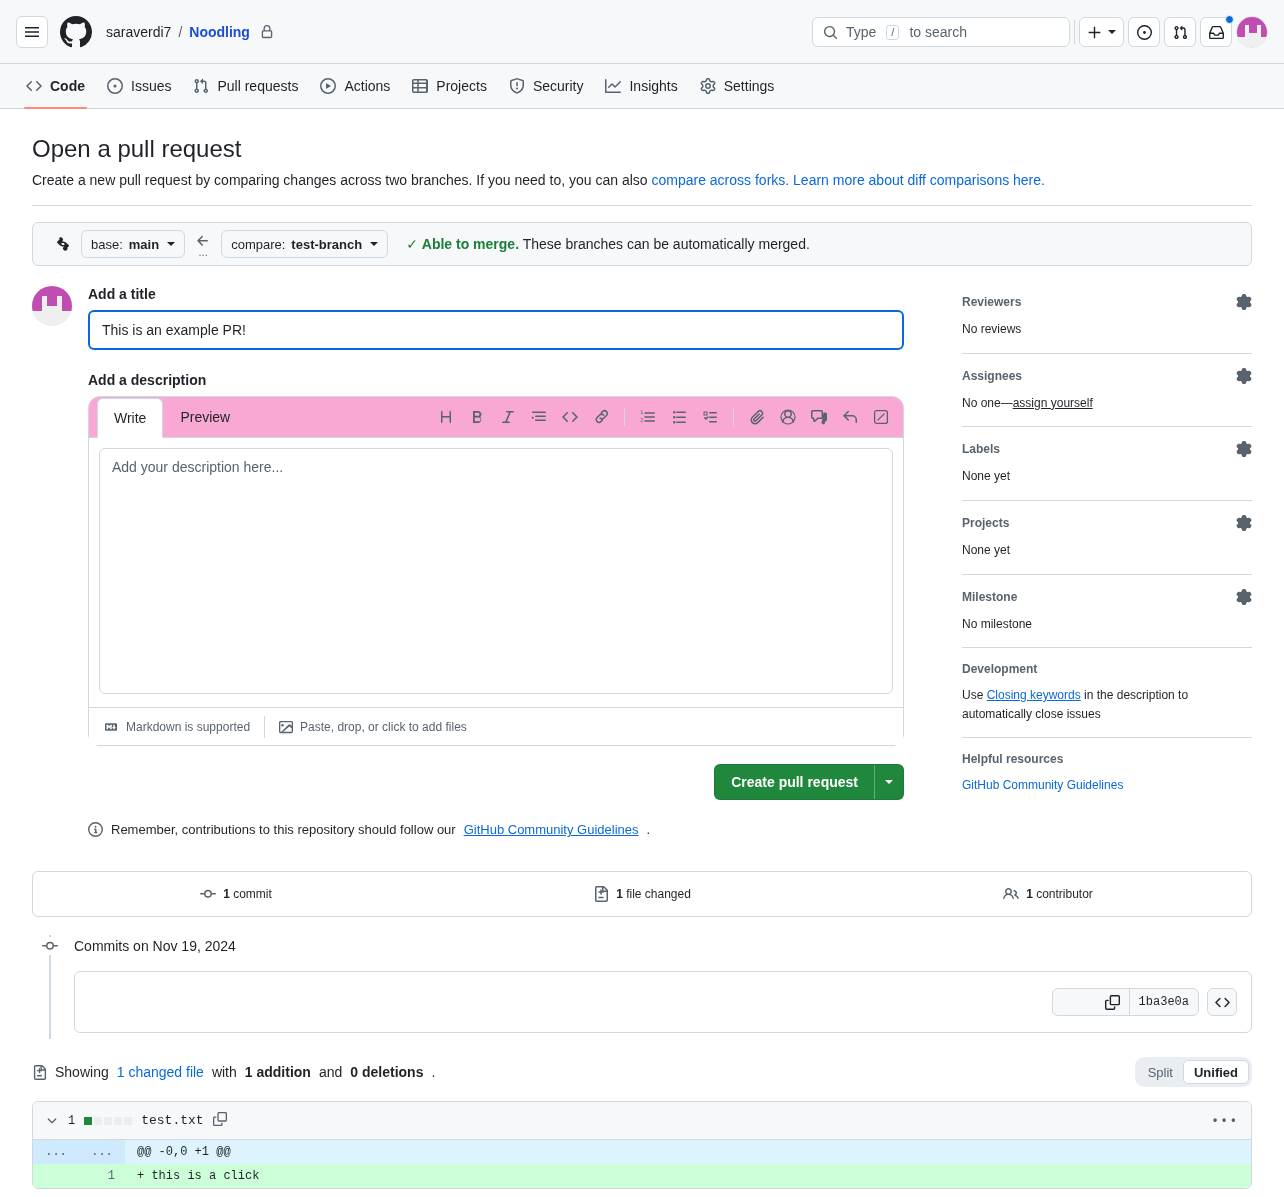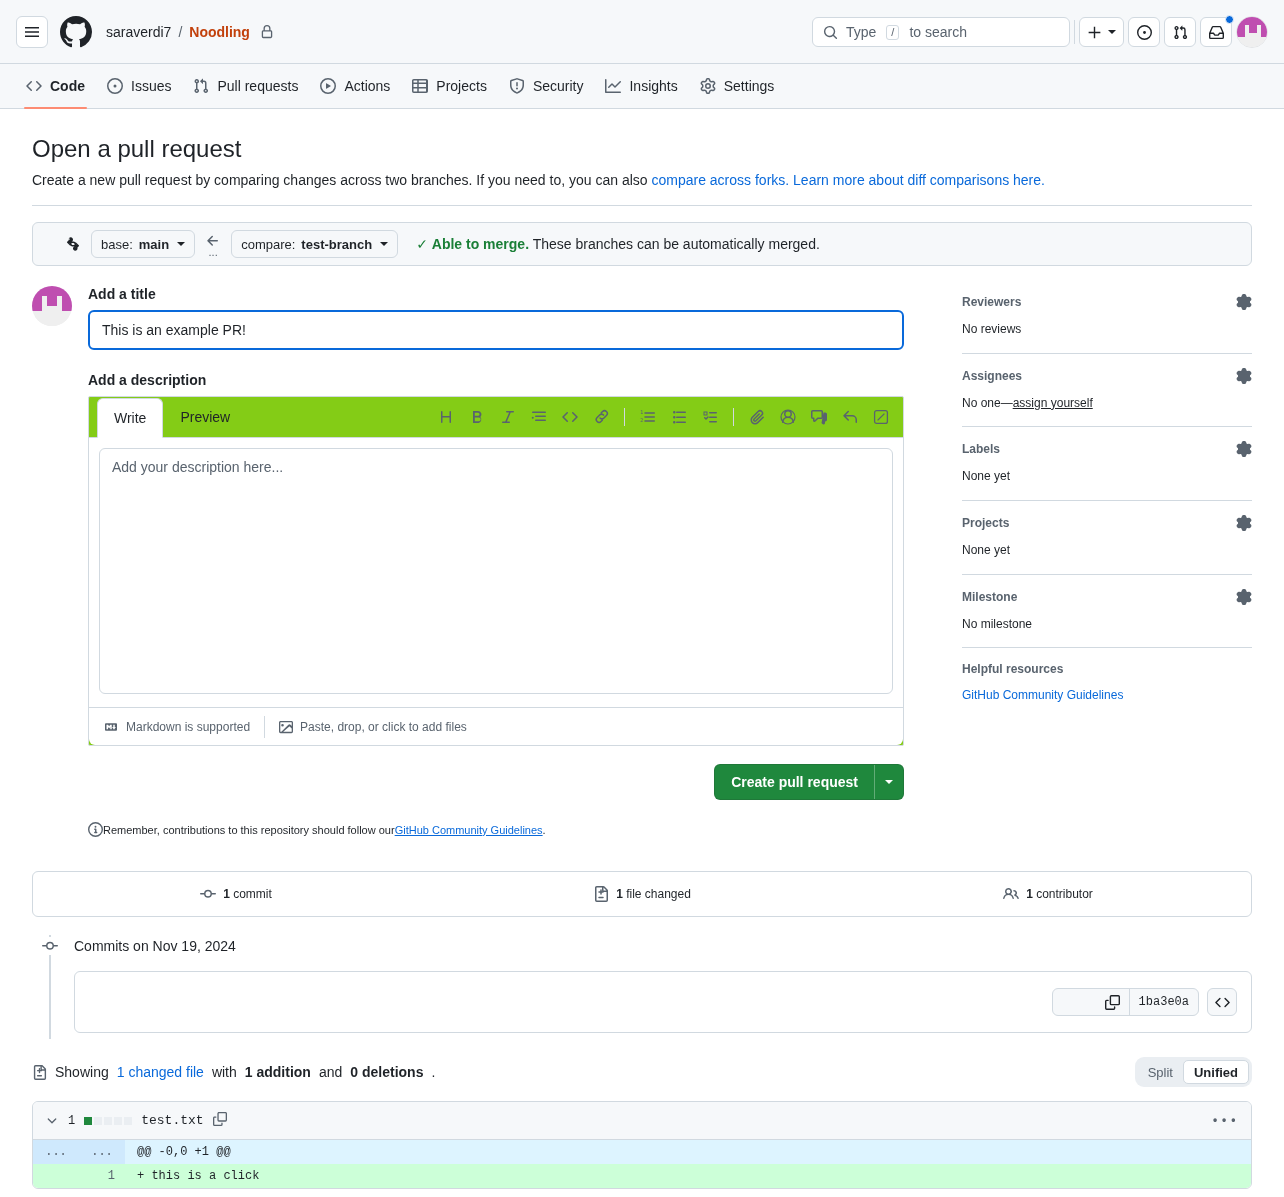--- a/index.html
+++ b/index.html
@@ -27,21 +27,21 @@
     width: 32px; height: 32px;
     border: 1px solid #d1d9e0; border-radius: 6px;
     background:#ffffff;
     display:flex; align-items:center; justify-content:center;
     margin-right: 12px;
   }
   .gh-logo { width:32px; height:32px; margin-right:14px; }
   .crumbs { display:flex; align-items:center; gap:7px; font-size:14px; }
   .crumb-owner { color:#1f2328; }
   .crumb-sep { color:#59636e; }
-  .crumb-repo { font-weight:700; color:#c2410c; }
+  .crumb-repo { font-weight:700; color:#1d4ed8; }
   .lock-icon { display:inline-flex; margin-left:3px; }
 
   .topbar-right {
     position:absolute; right:16px; top:0; height:64px;
     display:flex; align-items:center; gap:4px;
   }
   .searchbox {
     width: 258px; height: 30px;
     border:1px solid #d1d9e0; border-radius:6px;
     background:#ffffff;
@@ -108,21 +108,21 @@
   .page-sub { font-size:14px; color:#1f2328; line-height:1.5; }
   .hr { height:1px; background:#d1d9e0; margin:14px 0 0 0; }
 
   
   .comparebar {
     margin-top: 16px;
     border:1px solid #d1d9e0; border-radius:6px;
     background:#f6f8fa;
     height: 44px;
     display:flex; align-items:center;
-    padding: 0 32px; gap:10px;
+    padding: 0 22px; gap:10px;
   }
   .btn-sm {
     height:28px; border:1px solid #d1d9e0; border-radius:6px;
     background:#f6f8fa;
     display:inline-flex; align-items:center; gap:6px;
     padding: 0 9px; font-size:13px; color:#1f2328;
   }
   .btn-sm b { font-weight:700; }
   .caret {
     width:0;height:0;border-left:4px solid transparent;border-right:4px solid transparent;
@@ -144,22 +144,22 @@
     width:100%; height:40px;
     border:2px solid #0969da; border-radius:6px;
     padding: 0 12px;
     font-size:14px; color:#1f2328;
     font-family:"Liberation Sans", sans-serif;
     outline:none; background:#ffffff;
   }
 
   .desc-wrap { margin-top:22px; }
   .editor {
-    border:1px solid #d1d9e0; border-radius:2px;
-    background:#84cc16;
+    border:1px solid #d1d9e0; border-radius:12px;
+    background:#f9a8d4;
     margin-top:8px;
   }
   .editor-tabs {
     display:flex; align-items:flex-end;
     height:41px; padding: 0 8px 0 8px;
     border-bottom:1px solid #d1d9e0;
     position:relative;
   }
   .etab {
     height:40px; padding: 0 16px;
@@ -211,21 +211,21 @@
   .btn-primary .lbl { padding: 0 16px; }
   .btn-primary .split {
     border-left:1px solid rgba(255,255,255,.3);
     padding: 0 10px; height:100%;
     display:flex; align-items:center;
   }
   .caret-w {
     width:0;height:0;border-left:4px solid transparent;border-right:4px solid transparent;
     border-top:4px solid #ffffff;
   }
-  .note-row { display:flex; align-items:center; margin-top:22px; font-size:11px; color:#1f2328; }
+  .note-row { display:flex; align-items:center; gap:8px; margin-top:22px; font-size:13px; color:#1f2328; }
   .note-row a { text-decoration:underline; }
 
   
   .col-side { width: 298px; margin-left:58px; }
   .side-sec { padding: 14px 0; border-bottom:1px solid #d1d9e0; }
   .side-sec:first-child { padding-top:8px; }
   .side-sec.last { border-bottom:none; }
   .side-head {
     display:flex; align-items:center; justify-content:space-between;
     font-size:12px; font-weight:700; color:#59636e;
@@ -703,20 +703,28 @@
           <span>Milestone</span>
           <span class="gear">
             <svg width="16" height="16" viewBox="0 0 16 16">
                 <path fill="#59636e" d="M8 0a8.2 8.2 0 0 1 .701.031C9.444.095 9.99.645 10.16 1.29l.288 1.107c.018.066.079.158.212.224.231.114.454.243.668.386.123.082.233.09.299.071l1.103-.303c.644-.176 1.392.021 1.82.63.27.385.506.792.704 1.218.315.675.111 1.422-.364 1.891l-.814.806c-.049.048-.098.147-.088.294.016.257.016.515 0 .772-.01.147.039.246.088.294l.814.806c.475.469.679 1.216.364 1.891a7.977 7.977 0 0 1-.704 1.217c-.428.61-1.176.807-1.82.63l-1.102-.302c-.067-.019-.177-.011-.3.071a5.909 5.909 0 0 1-.668.386c-.133.066-.194.158-.211.224l-.29 1.106c-.168.646-.715 1.196-1.458 1.26a8.006 8.006 0 0 1-1.402 0c-.743-.064-1.289-.614-1.458-1.26l-.289-1.106c-.018-.066-.079-.158-.212-.224a5.738 5.738 0 0 1-.668-.386c-.123-.082-.233-.09-.299-.071l-1.103.303c-.644.176-1.392-.021-1.82-.63a8.12 8.12 0 0 1-.704-1.218c-.315-.675-.111-1.422.363-1.891l.815-.806c.05-.048.098-.147.088-.294a6.214 6.214 0 0 1 0-.772c.01-.147-.038-.246-.088-.294l-.815-.806C.635 6.045.431 5.298.746 4.623a7.92 7.92 0 0 1 .704-1.217c.428-.61 1.176-.807 1.82-.63l1.102.302c.067.019.177.011.3-.071.214-.143.437-.272.668-.386.133-.066.194-.158.211-.224l.29-1.106C6.009.645 6.556.095 7.299.03 7.53.01 7.764 0 8 0ZM11 8a3 3 0 1 1-6 0 3 3 0 0 1 6 0ZM9.5 8a1.5 1.5 0 1 0-3.001.001A1.5 1.5 0 0 0 9.5 8Z"></path>
               </svg>
           </span>
         </div>
         <div class="side-body">No milestone</div>
       </div>
 
+      <div class="side-sec">
+        <div class="side-head">
+          <span>Development</span>
+        </div>
+        <div class="side-body">
+          <span>Use </span><a href="#">Closing keywords</a><span> in the description to automatically close issues</span>
+        </div>
+      </div>
 
       <div class="side-sec last">
         <div class="side-head">
           <span>Helpful resources</span>
         </div>
         <div class="side-body">
           <a href="#" style="text-decoration:none;">GitHub Community Guidelines</a>
         </div>
       </div>
 

